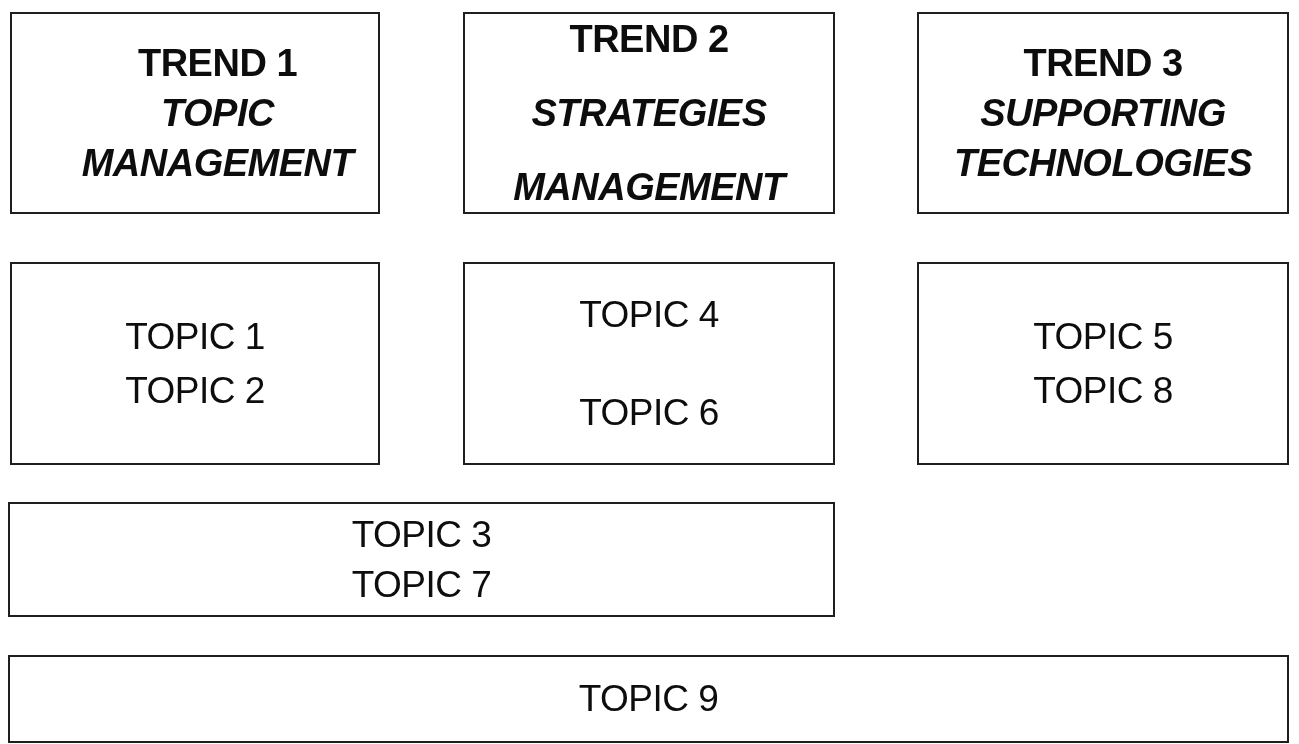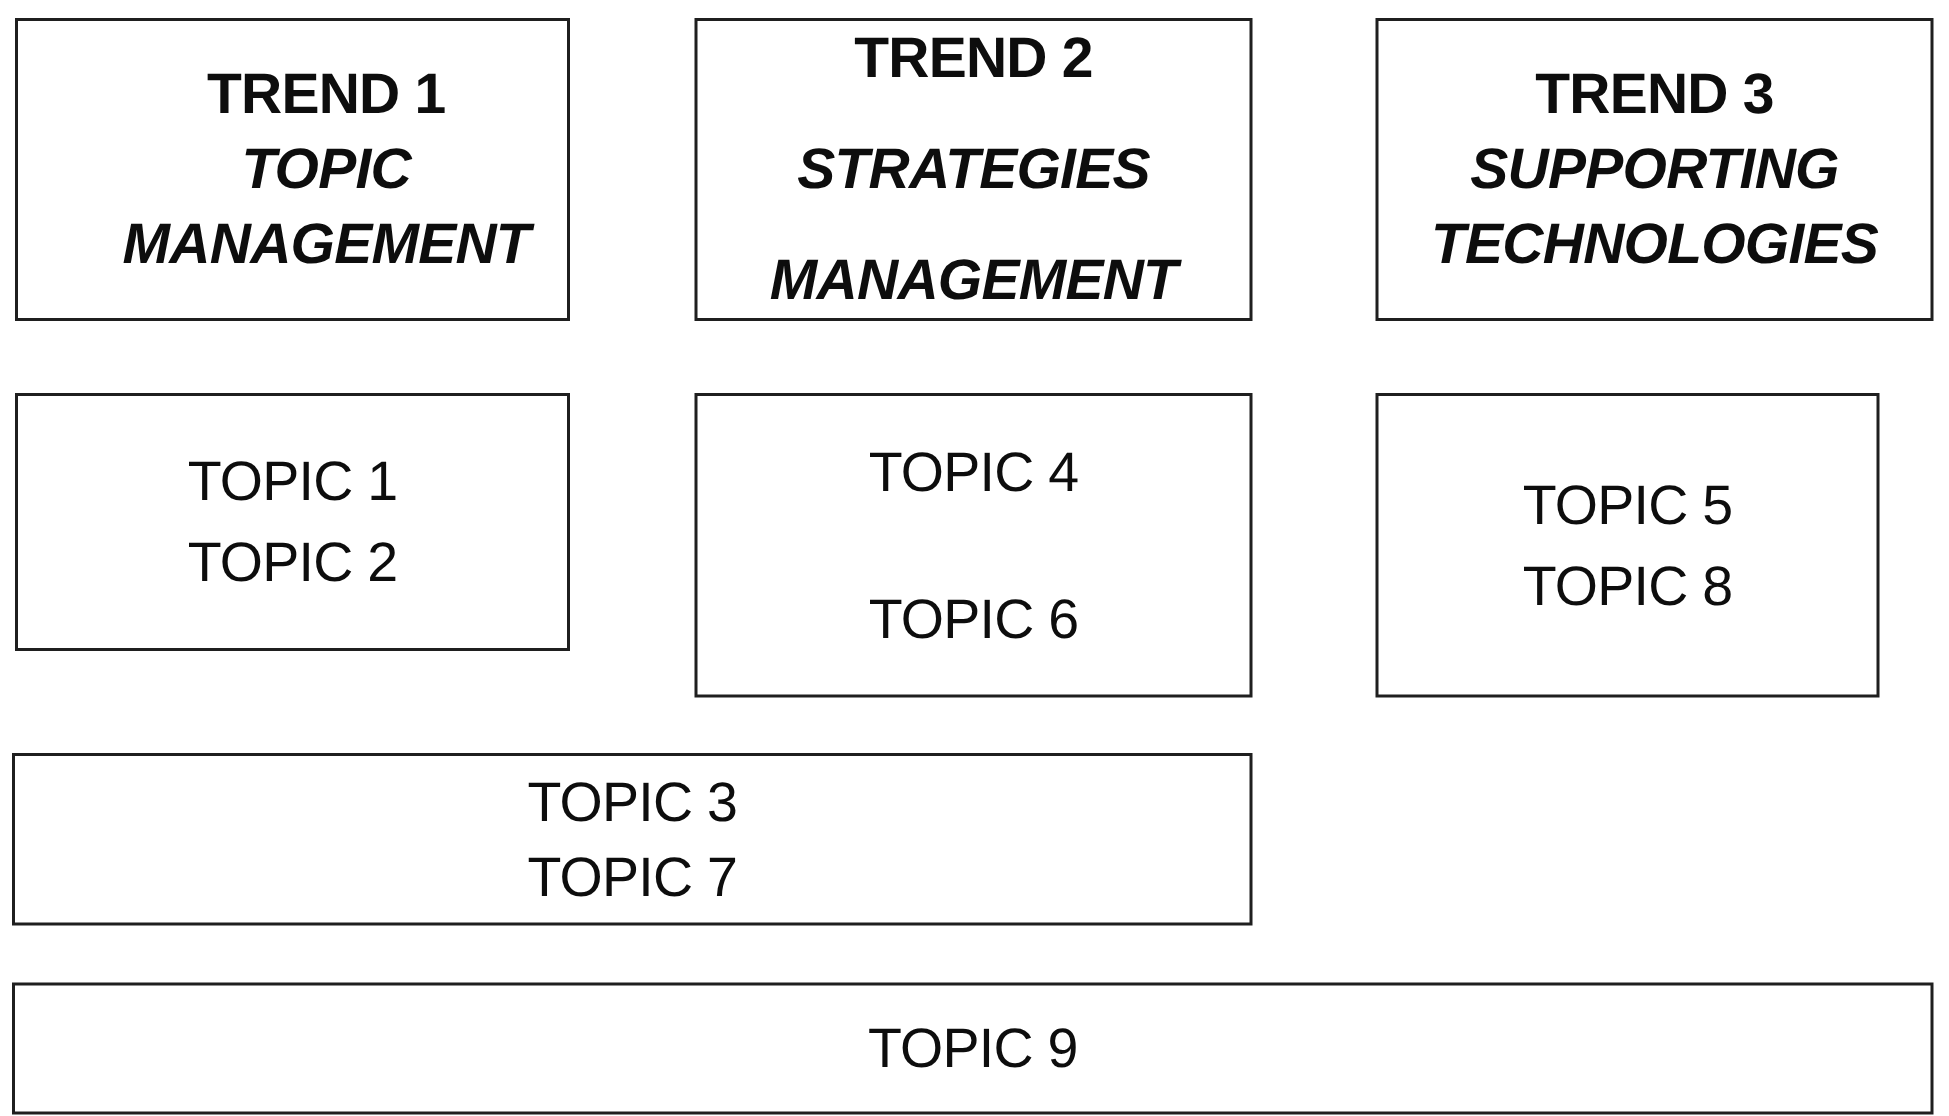--- a/index.html
+++ b/index.html
@@ -48,23 +48,23 @@
     letter-spacing: -0.5px;
     white-space: nowrap;
   }
   .wide-box .topic-line {
     line-height: 50px;
   }
   
   #trend-1-box  { left: 10px;  top: 12px;  width: 370px;  height: 202px; padding-left: 45px; }
   #trend-2-box  { left: 463px; top: 12px;  width: 372px;  height: 202px; justify-content: space-between; }
   #trend-3-box  { left: 917px; top: 12px;  width: 372px;  height: 202px; }
-  #topics-1-box { left: 10px;  top: 262px; width: 370px;  height: 172px; }
+  #topics-1-box { left: 10px;  top: 262px; width: 370px;  height: 203px; }
   #topics-2-box { left: 463px; top: 262px; width: 372px;  height: 203px; gap: 44px; }
-  #topics-3-box { left: 917px; top: 262px; width: 336px;  height: 203px; }
+  #topics-3-box { left: 917px; top: 262px; width: 372px;  height: 203px; }
   #span-topics-box { left: 8px; top: 502px; width: 827px; height: 115px; }
   #full-topic-box  { left: 8px; top: 655px; width: 1281px; height: 88px; }
 </style>
 </head>
 <body>
 
 <div id="canvas">
 
   <div class="box trend-box" id="trend-1-box">
     <div class="trend-label">TREND 1</div>

